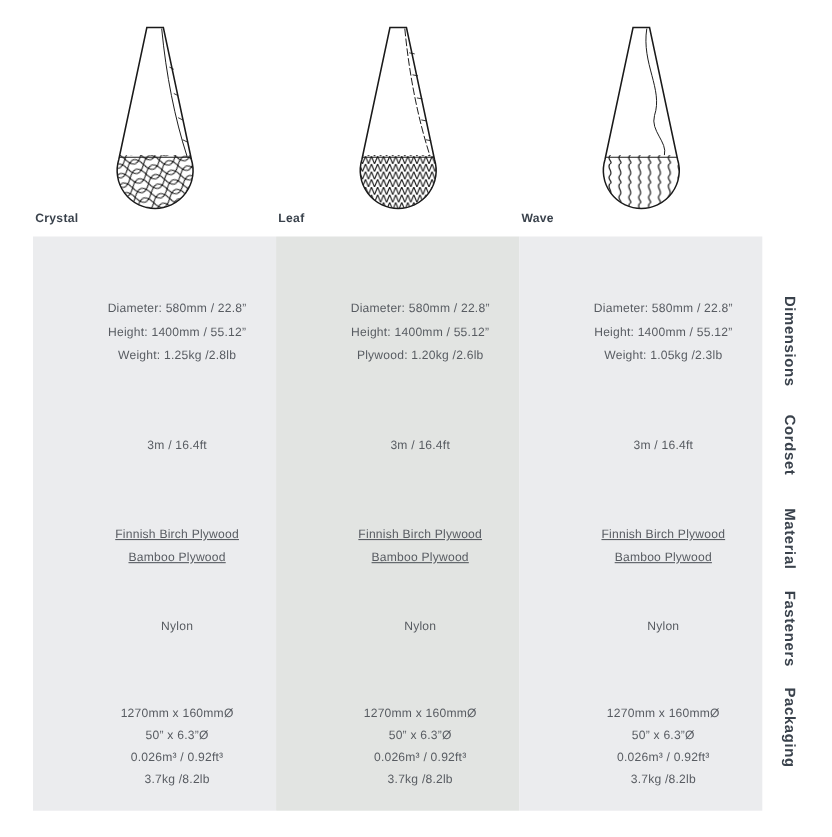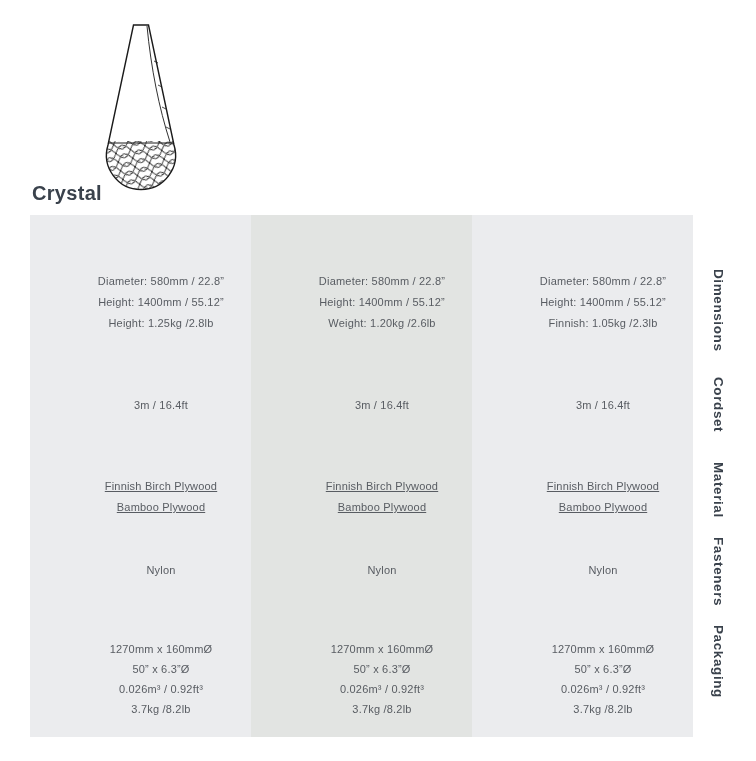--- a/index.html
+++ b/index.html
@@ -8,21 +8,21 @@
     font-family:"Liberation Sans", sans-serif;overflow:hidden;
   }
   *{box-sizing:border-box;}
 
   
   .figures{position:absolute;top:0;left:30px;width:663px;height:215px;display:flex;}
   .figure-col{width:221px;position:relative;}
   .figure-col svg{position:absolute;left:50%;transform:translateX(-50%);top:23px;}
   .figure-label{
     position:absolute;bottom:10px;left:2px;
-    font-size:20px;font-weight:bold;color:#3a424c;letter-spacing:.3px;
+    font-size:11px;font-weight:bold;color:#3a424c;letter-spacing:.3px;
   }
 
   
   .panel{position:absolute;top:215px;left:30px;display:flex;}
   .spec-col{width:221px;display:flex;flex-direction:column;padding-left:41px;}
   .spec-col.light{background:#ebecee;}
   .spec-col.dark{background:#e2e4e2;}
   .cell{
     display:flex;flex-direction:column;align-items:center;justify-content:center;
     text-align:center;font-size:11px;line-height:21px;color:#585c62;letter-spacing:.2px;
@@ -68,30 +68,69 @@
       <path d="M66,3 C70,45 78,85 89,119" class="lamp-line" stroke-width="0.9"></path>
       <path d="M73,38 l4,2 M77,62 l4,2 M81,84 l4,2 M85,104 l4,2" class="lamp-line" stroke-width="0.8"></path>
       <g clip-path="url(#clipCrystal)">
         <rect x="18" y="118" width="84" height="52" fill="url(#patCrystal)"></rect>
         <path d="M25,120 H95" class="lamp-line" stroke-width="1"></path>
       </g>
     </svg>
     <div class="figure-label">Crystal</div>
   </div>
 
-
+  <div class="figure-col">
+    <svg width="120" height="168" viewBox="0 0 120 168">
+      <defs>
+        <pattern id="patLeaf" width="11" height="7" patternUnits="userSpaceOnUse">
+          <path d="M0,7 L2.75,0 L5.5,7 L8.25,0 L11,7" class="lamp-line" stroke-width="1"></path>
+        </pattern>
+        <clipPath id="clipLeaf">
+            <path d="M52.5,2 L67.5,2 L93,122 A34.5,34.5 0 1 1 27,122 Z"></path>
+          </clipPath>
+      </defs>
+      <path d="M52.5,2 L67.5,2 L93,122 A34.5,34.5 0 1 1 27,122 Z" class="lamp-line" stroke-width="1.4"></path>
+      <path d="M66,3 C70,45 78,85 89,119" class="lamp-line" stroke-width="0.9" stroke-dasharray="7 2"></path>
+      <path d="M70,25 l5,1 M73,45 l5,1 M77,66 l5,1 M81,86 l5,1 M85,104 l5,1" class="lamp-line" stroke-width="0.8"></path>
+      <g clip-path="url(#clipLeaf)">
+        <rect x="18" y="118" width="84" height="52" fill="url(#patLeaf)"></rect>
+        <path d="M25,120 H95" class="lamp-line" stroke-width="1"></path>
+      </g>
+    </svg>
+    <div class="figure-label">Leaf</div>
+  </div>
+
+  <div class="figure-col">
+    <svg width="120" height="168" viewBox="0 0 120 168">
+      <defs>
+        <pattern id="patWave" width="9" height="18" patternUnits="userSpaceOnUse">
+          <path d="M4.5,0 C1,3.5 8,7 4.5,10.5 C1,14 8,16 4.5,18" class="lamp-line" stroke-width="1.1"></path>
+        </pattern>
+        <clipPath id="clipWave">
+            <path d="M52.5,2 L67.5,2 L93,122 A34.5,34.5 0 1 1 27,122 Z"></path>
+          </clipPath>
+      </defs>
+      <path d="M52.5,2 L67.5,2 L93,122 A34.5,34.5 0 1 1 27,122 Z" class="lamp-line" stroke-width="1.4"></path>
+      <path d="M65,3 C60,35 80,58 72,82 C68,96 84,106 81,118" class="lamp-line" stroke-width="0.9"></path>
+      <g clip-path="url(#clipWave)">
+        <rect x="18" y="118" width="84" height="52" fill="url(#patWave)"></rect>
+        <path d="M25,120 H95" class="lamp-line" stroke-width="1"></path>
+      </g>
+    </svg>
+    <div class="figure-label">Wave</div>
+  </div>
 </div>
 
 <div class="panel">
 
   <div class="spec-col light">
     <div class="cell r-dimensions">
       <span>Diameter: 580mm / 22.8”</span>
       <span>Height: 1400mm / 55.12”</span>
-      <span>Height: 1.25kg /2.8lb</span>
+      <span>Weight: 1.25kg /2.8lb</span>
     </div>
     <div class="cell r-cordset">
       <span>3m / 16.4ft</span>
     </div>
     <div class="cell r-material">
       <span>Finnish Birch Plywood</span>
       <span>Bamboo Plywood</span>
     </div>
     <div class="cell r-fasteners">
       <span>Nylon</span>
@@ -101,21 +140,21 @@
       <span>50” x 6.3”Ø</span>
       <span>0.026m³ / 0.92ft³</span>
       <span>3.7kg /8.2lb</span>
     </div>
   </div>
 
   <div class="spec-col dark">
     <div class="cell r-dimensions">
       <span>Diameter: 580mm / 22.8”</span>
       <span>Height: 1400mm / 55.12”</span>
-      <span>Weight: 1.20kg /2.6lb</span>
+      <span>Plywood: 1.20kg /2.6lb</span>
     </div>
     <div class="cell r-cordset">
       <span>3m / 16.4ft</span>
     </div>
     <div class="cell r-material">
       <span>Finnish Birch Plywood</span>
       <span>Bamboo Plywood</span>
     </div>
     <div class="cell r-fasteners">
       <span>Nylon</span>
@@ -125,21 +164,21 @@
       <span>50” x 6.3”Ø</span>
       <span>0.026m³ / 0.92ft³</span>
       <span>3.7kg /8.2lb</span>
     </div>
   </div>
 
   <div class="spec-col light">
     <div class="cell r-dimensions">
       <span>Diameter: 580mm / 22.8”</span>
       <span>Height: 1400mm / 55.12”</span>
-      <span>Finnish: 1.05kg /2.3lb</span>
+      <span>Weight: 1.05kg /2.3lb</span>
     </div>
     <div class="cell r-cordset">
       <span>3m / 16.4ft</span>
     </div>
     <div class="cell r-material">
       <span>Finnish Birch Plywood</span>
       <span>Bamboo Plywood</span>
     </div>
     <div class="cell r-fasteners">
       <span>Nylon</span>

